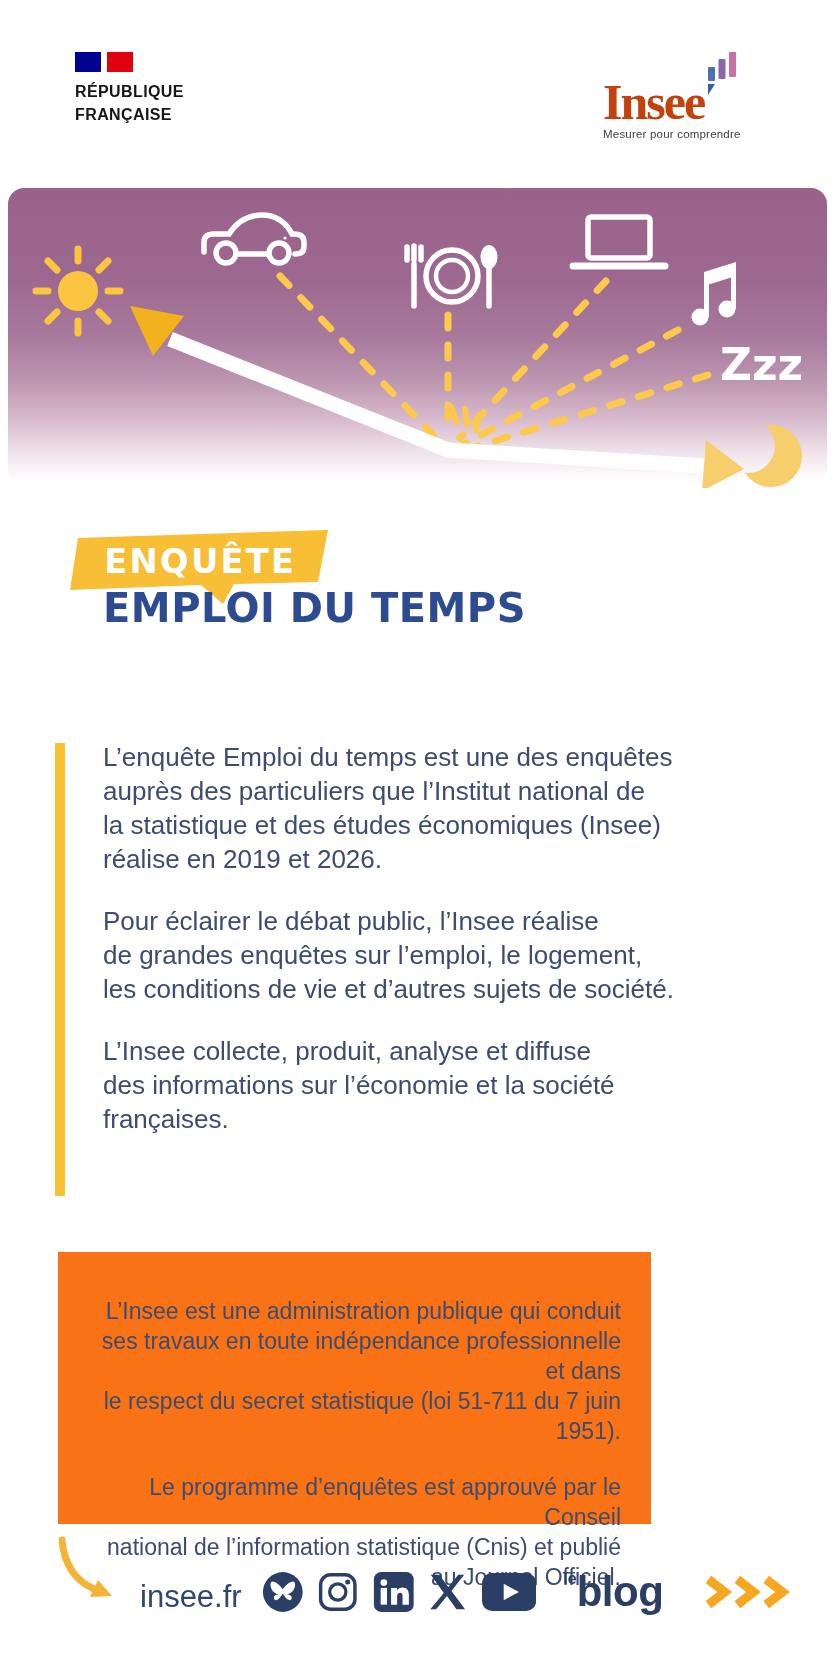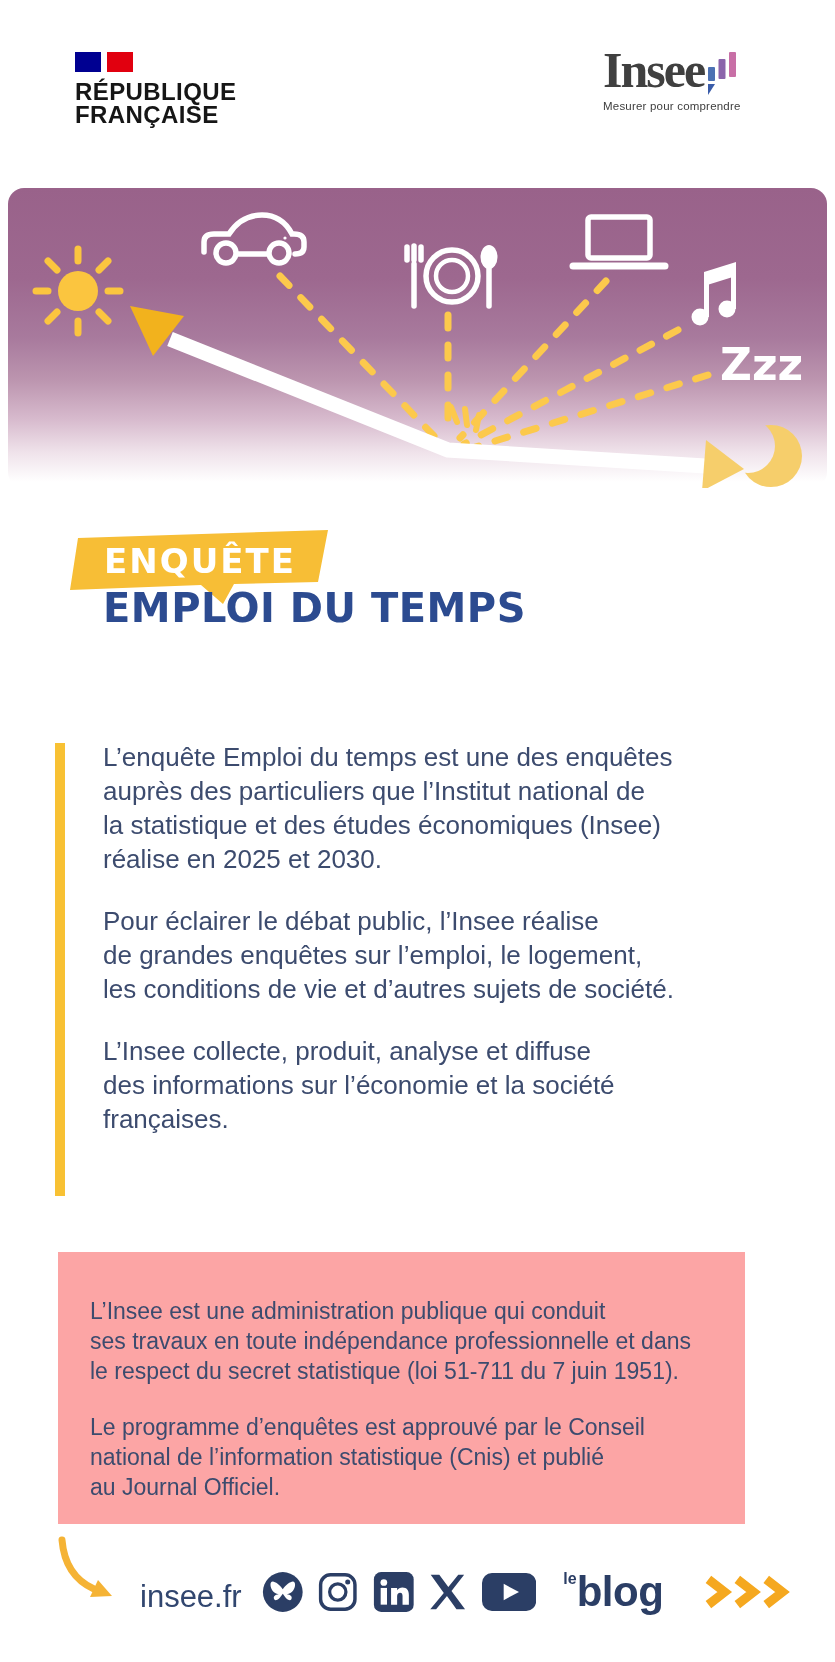--- a/index.html
+++ b/index.html
@@ -6,43 +6,43 @@
   body{
     width:835px;height:1662px;position:relative;background:#ffffff;
     font-family:"Liberation Sans",sans-serif;overflow:hidden;
   }
   
   .header-left{position:absolute;left:75px;top:52px;}
   .flag{display:flex;width:58px;height:20px;margin-bottom:7px;}
   .flag .b{width:26px;background:#000091;}
   .flag .w{width:6px;background:#ffffff;position:relative;}
   .flag .r{width:26px;background:#E1000F;}
-  .rep-name{font-weight:bold;color:#161616;font-size:24px;line-height:23px;letter-spacing:.4px;white-space:pre-line;margin-top:8px;}
+  .rep-name{font-weight:bold;color:#161616;font-size:16px;line-height:23px;letter-spacing:.4px;white-space:pre-line;margin-top:8px;}
   .motto{font-family:"Liberation Serif",serif;font-style:italic;font-size:12px;line-height:15px;color:#222;margin-top:7px;white-space:pre-line;}
   .header-right{position:absolute;left:603px;top:48px;}
   .insee-row{display:flex;align-items:flex-start;}
-  .insee-name{font-family:"Liberation Serif",serif;font-weight:bold;font-size:50px;line-height:44px;color:#404040;letter-spacing:-2px;}
+  .insee-name{font-family:"Liberation Serif",serif;font-weight:bold;font-size:50px;line-height:44px;color:#c2410c;letter-spacing:-2px;margin-top:32px;}
   .insee-bars{margin:2px 0 0 4px;}
   .insee-tagline{font-size:11.5px;color:#3e3e3e;margin-top:4px;letter-spacing:.2px;}
   
   .banner{
     position:absolute;left:8px;top:188px;width:819px;height:300px;border-radius:16px;overflow:hidden;
     background:linear-gradient(180deg,#99628a 0%,#9d688f 30%,#a87a9d 50%,#bc95af 64%,#d7bacd 77%,#efe2ea 88%,#ffffff 98%);
   }
   .banner svg{position:absolute;inset:0;}
   
   .badge{position:absolute;left:66px;top:528px;}
   .page-title{position:absolute;left:103px;top:585px;font-family:"DejaVu Sans",sans-serif;
     font-weight:bold;font-size:40px;color:#2C4B90;letter-spacing:.5px;}
   
   .accent-bar{position:absolute;left:55px;top:743px;width:10px;height:453px;background:#F8C133;}
   .body-copy{position:absolute;left:103px;top:740px;width:678px;}
   .body-copy p{margin:0 0 28px 0;font-size:26px;line-height:34px;color:#3C4B6E;white-space:pre-line;}
   
-  .info-box{position:absolute;left:58px;top:1252px;width:687px;height:272px;background:#fca5a5;box-sizing:border-box;padding:44px 30px 0 32px;}
+  .info-box{position:absolute;left:58px;top:1252px;width:593px;height:272px;background:#f97316;box-sizing:border-box;padding:44px 30px 0 32px;text-align:right;}
   .info-box p{margin:0 0 26px 0;font-size:23px;line-height:30px;color:#3C4B6E;white-space:pre-line;}
   
   .footer-arrow{position:absolute;left:48px;top:1536px;}
   .footer-row{position:absolute;left:140px;top:1560px;width:650px;height:64px;display:flex;align-items:center;gap:14px;}
   .site-link{font-size:31px;color:#31466F;font-weight:500;margin-right:6px;cursor:pointer;margin-top:10px;}
   .social{display:flex;align-items:center;cursor:pointer;}
   .leblog{display:flex;flex-direction:row;color:#2B3E65;cursor:pointer;line-height:1;margin-left:4px;}
   .leblog .le{font-size:16px;font-weight:bold;margin:0 0 -3px 9px;}
   .leblog .word{font-size:42px;font-weight:bold;letter-spacing:-.5px;}
   .chevrons{margin-left:26px;}
@@ -160,21 +160,21 @@
   </svg>
 </div>
 
 <div class="page-title">EMPLOI DU TEMPS</div>
 
 <div class="accent-bar"></div>
 <div class="body-copy">
   <p>L’enquête Emploi du temps est une des enquêtes
 auprès des particuliers que l’Institut national de
 la statistique et des études économiques (Insee)
-réalise en 2025 et 2030.</p>
+réalise en 2019 et 2026.</p>
   <p>Pour éclairer le débat public, l’Insee réalise
 de grandes enquêtes sur l’emploi, le logement,
 les conditions de vie et d’autres sujets de société.</p>
   <p>L’Insee collecte, produit, analyse et diffuse
 des informations sur l’économie et la société
 françaises.</p>
 </div>
 
 <div class="info-box">
   <p>L’Insee est une administration publique qui conduit

